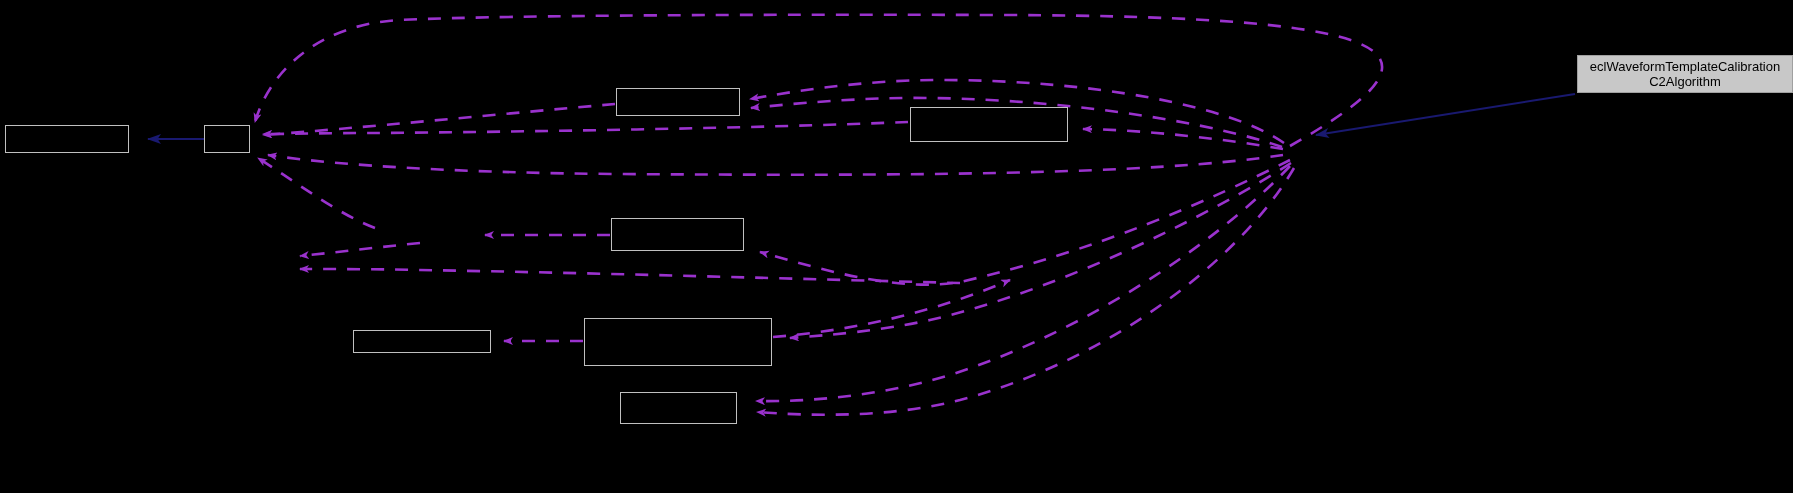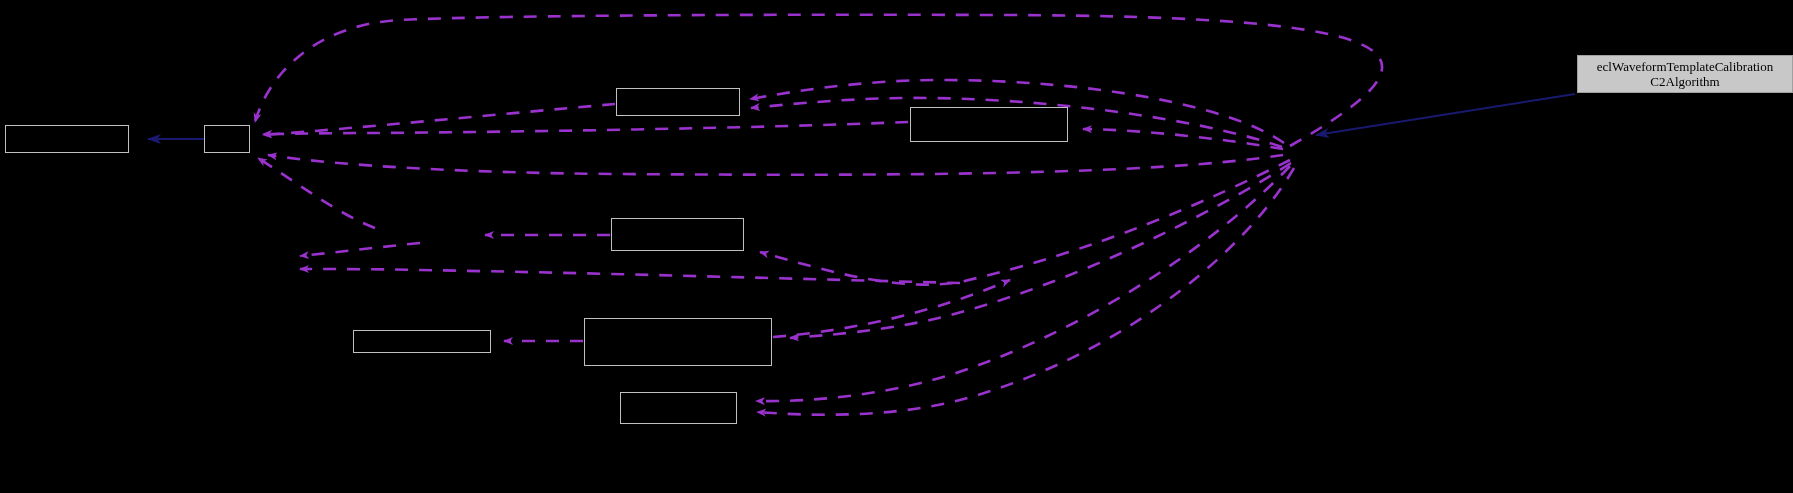--- a/index.html
+++ b/index.html
@@ -167,18 +167,18 @@
   </div>
 
   <div class="node" style="left:584px; top:318px; width:188px; height:48px;">
     <span class="node-label"></span>
   </div>
 
   <div class="node" style="left:620px; top:392px; width:117px; height:32px;">
     <span class="node-label"></span>
   </div>
 
-  <div class="node filled" style="left:1577px; top:55px; width:216px; height:38px;font-family:Liberation Serif, serif;">
+  <div class="node filled" style="left:1577px; top:55px; width:216px; height:38px;">
     <span class="node-label">eclWaveformTemplateCalibration
 C2Algorithm</span>
   </div>
 
 </div>
 
 </body></html>

